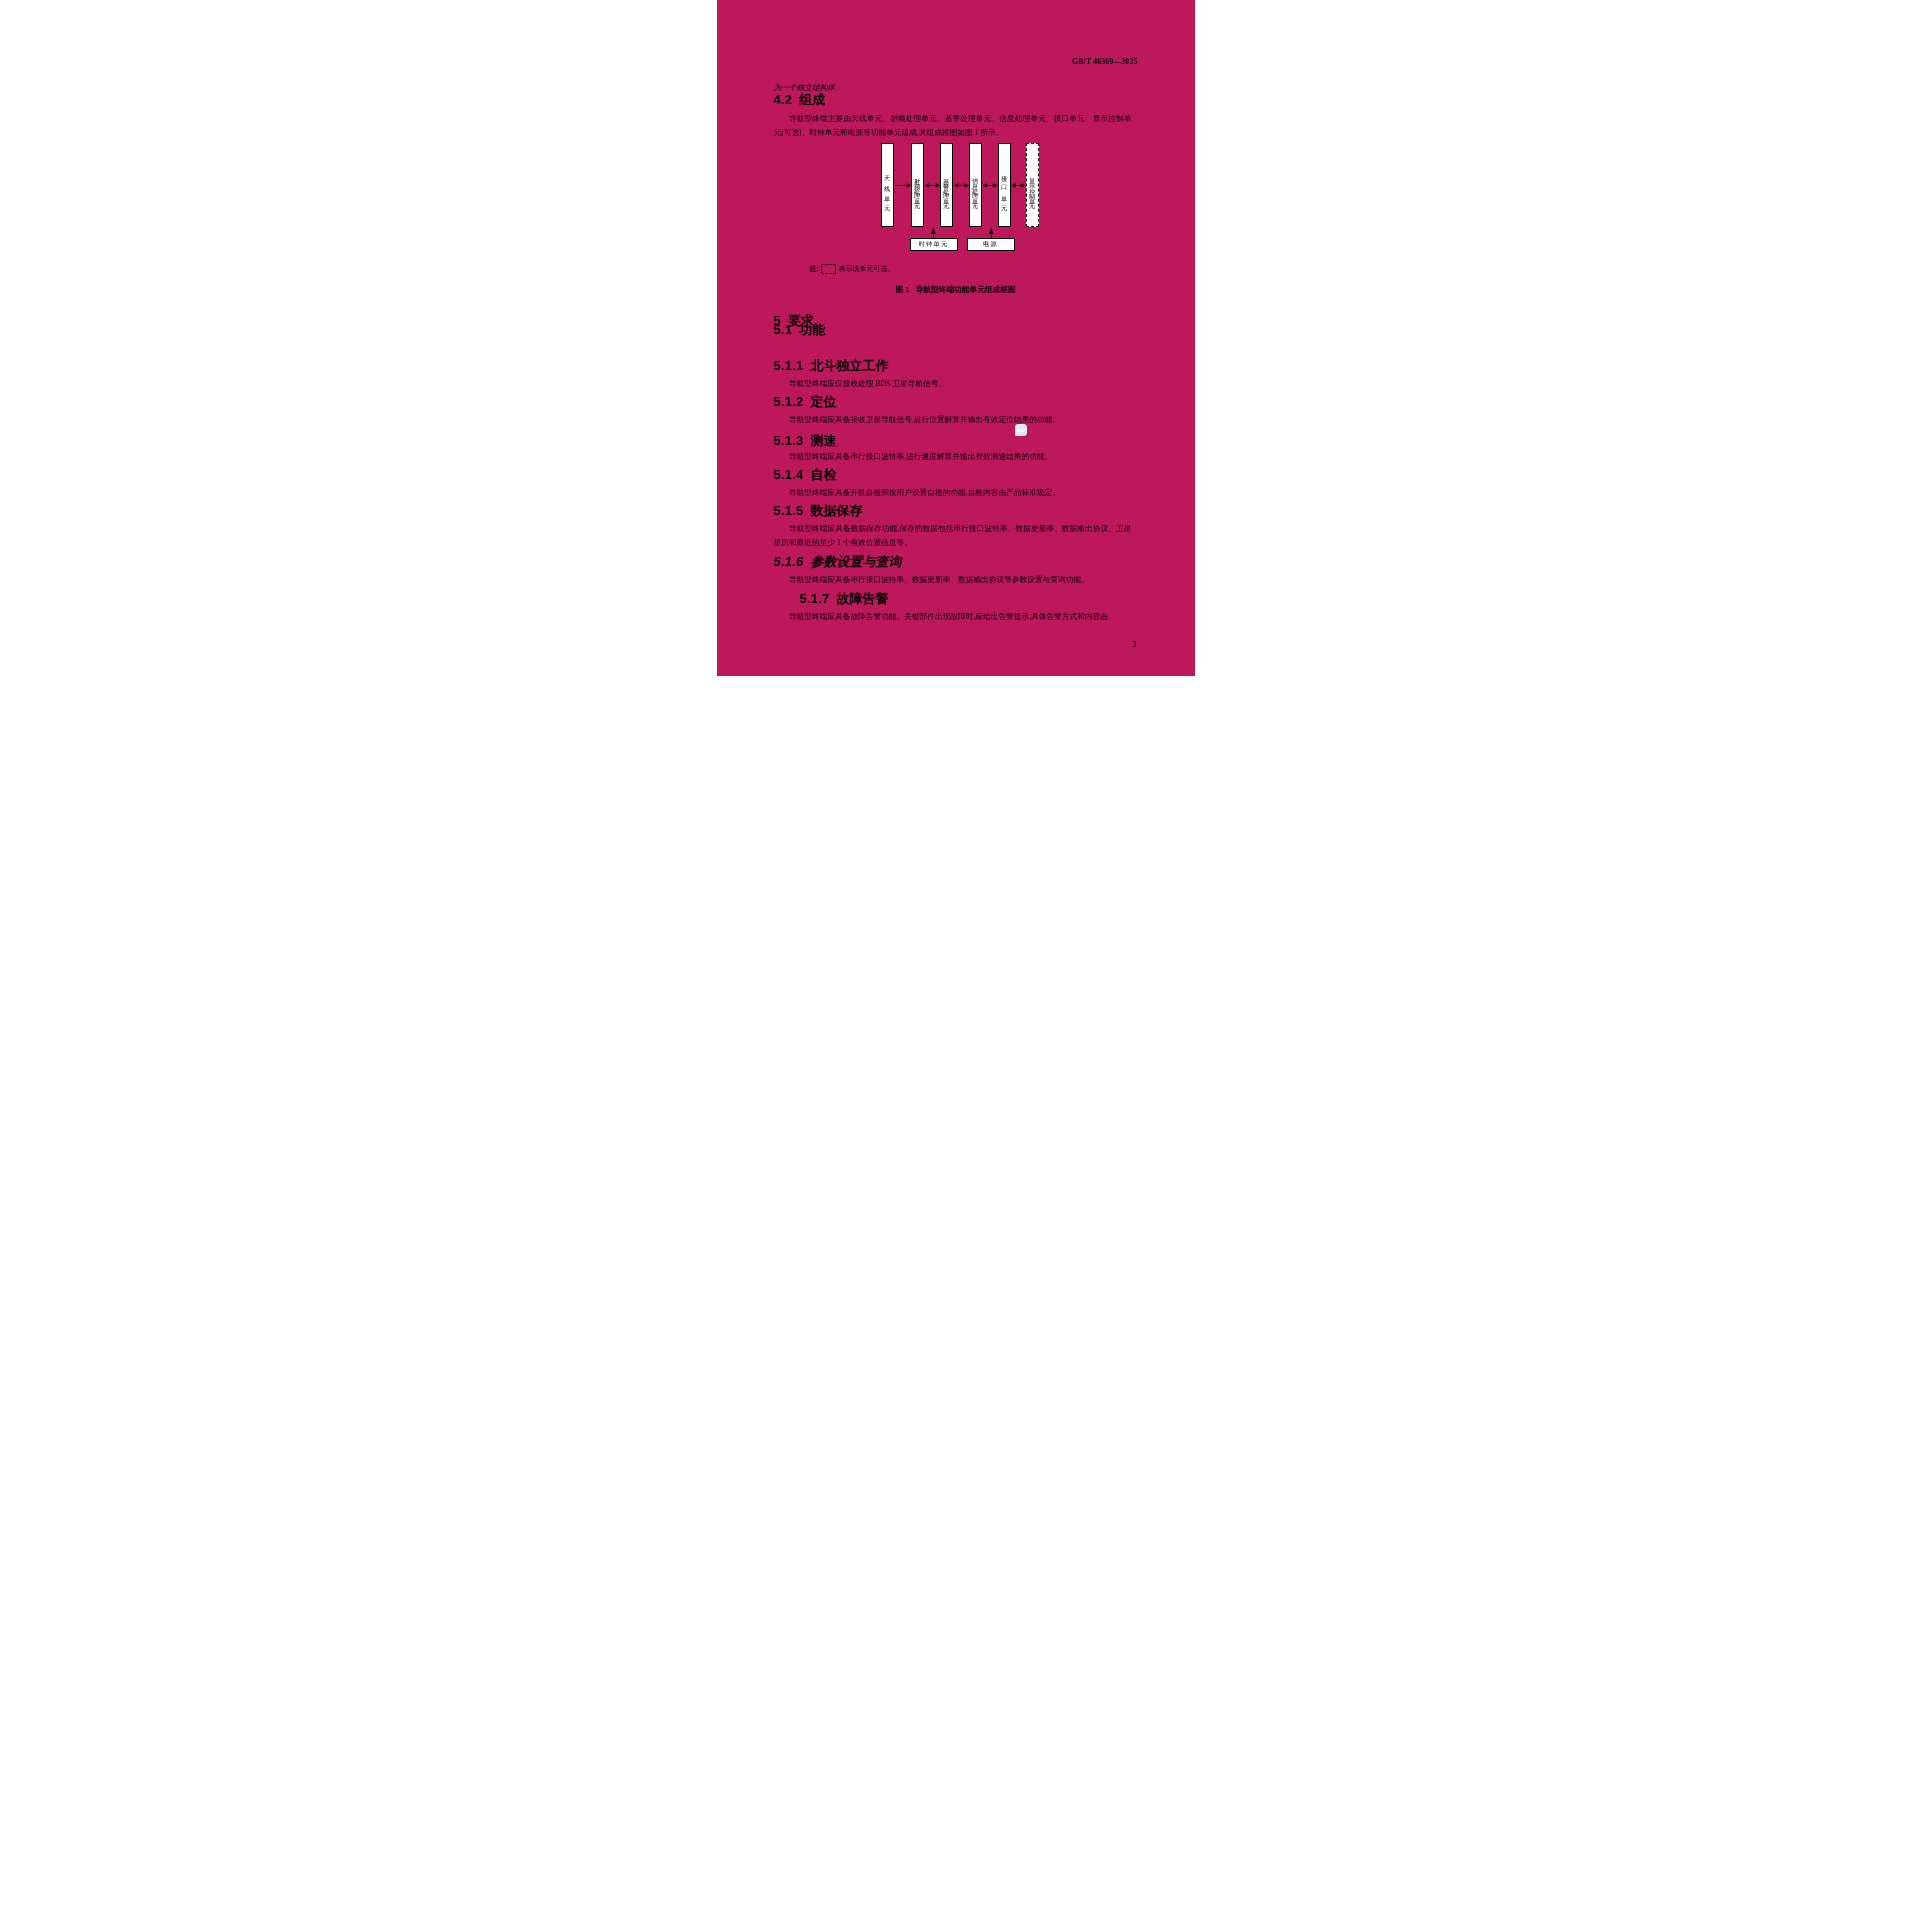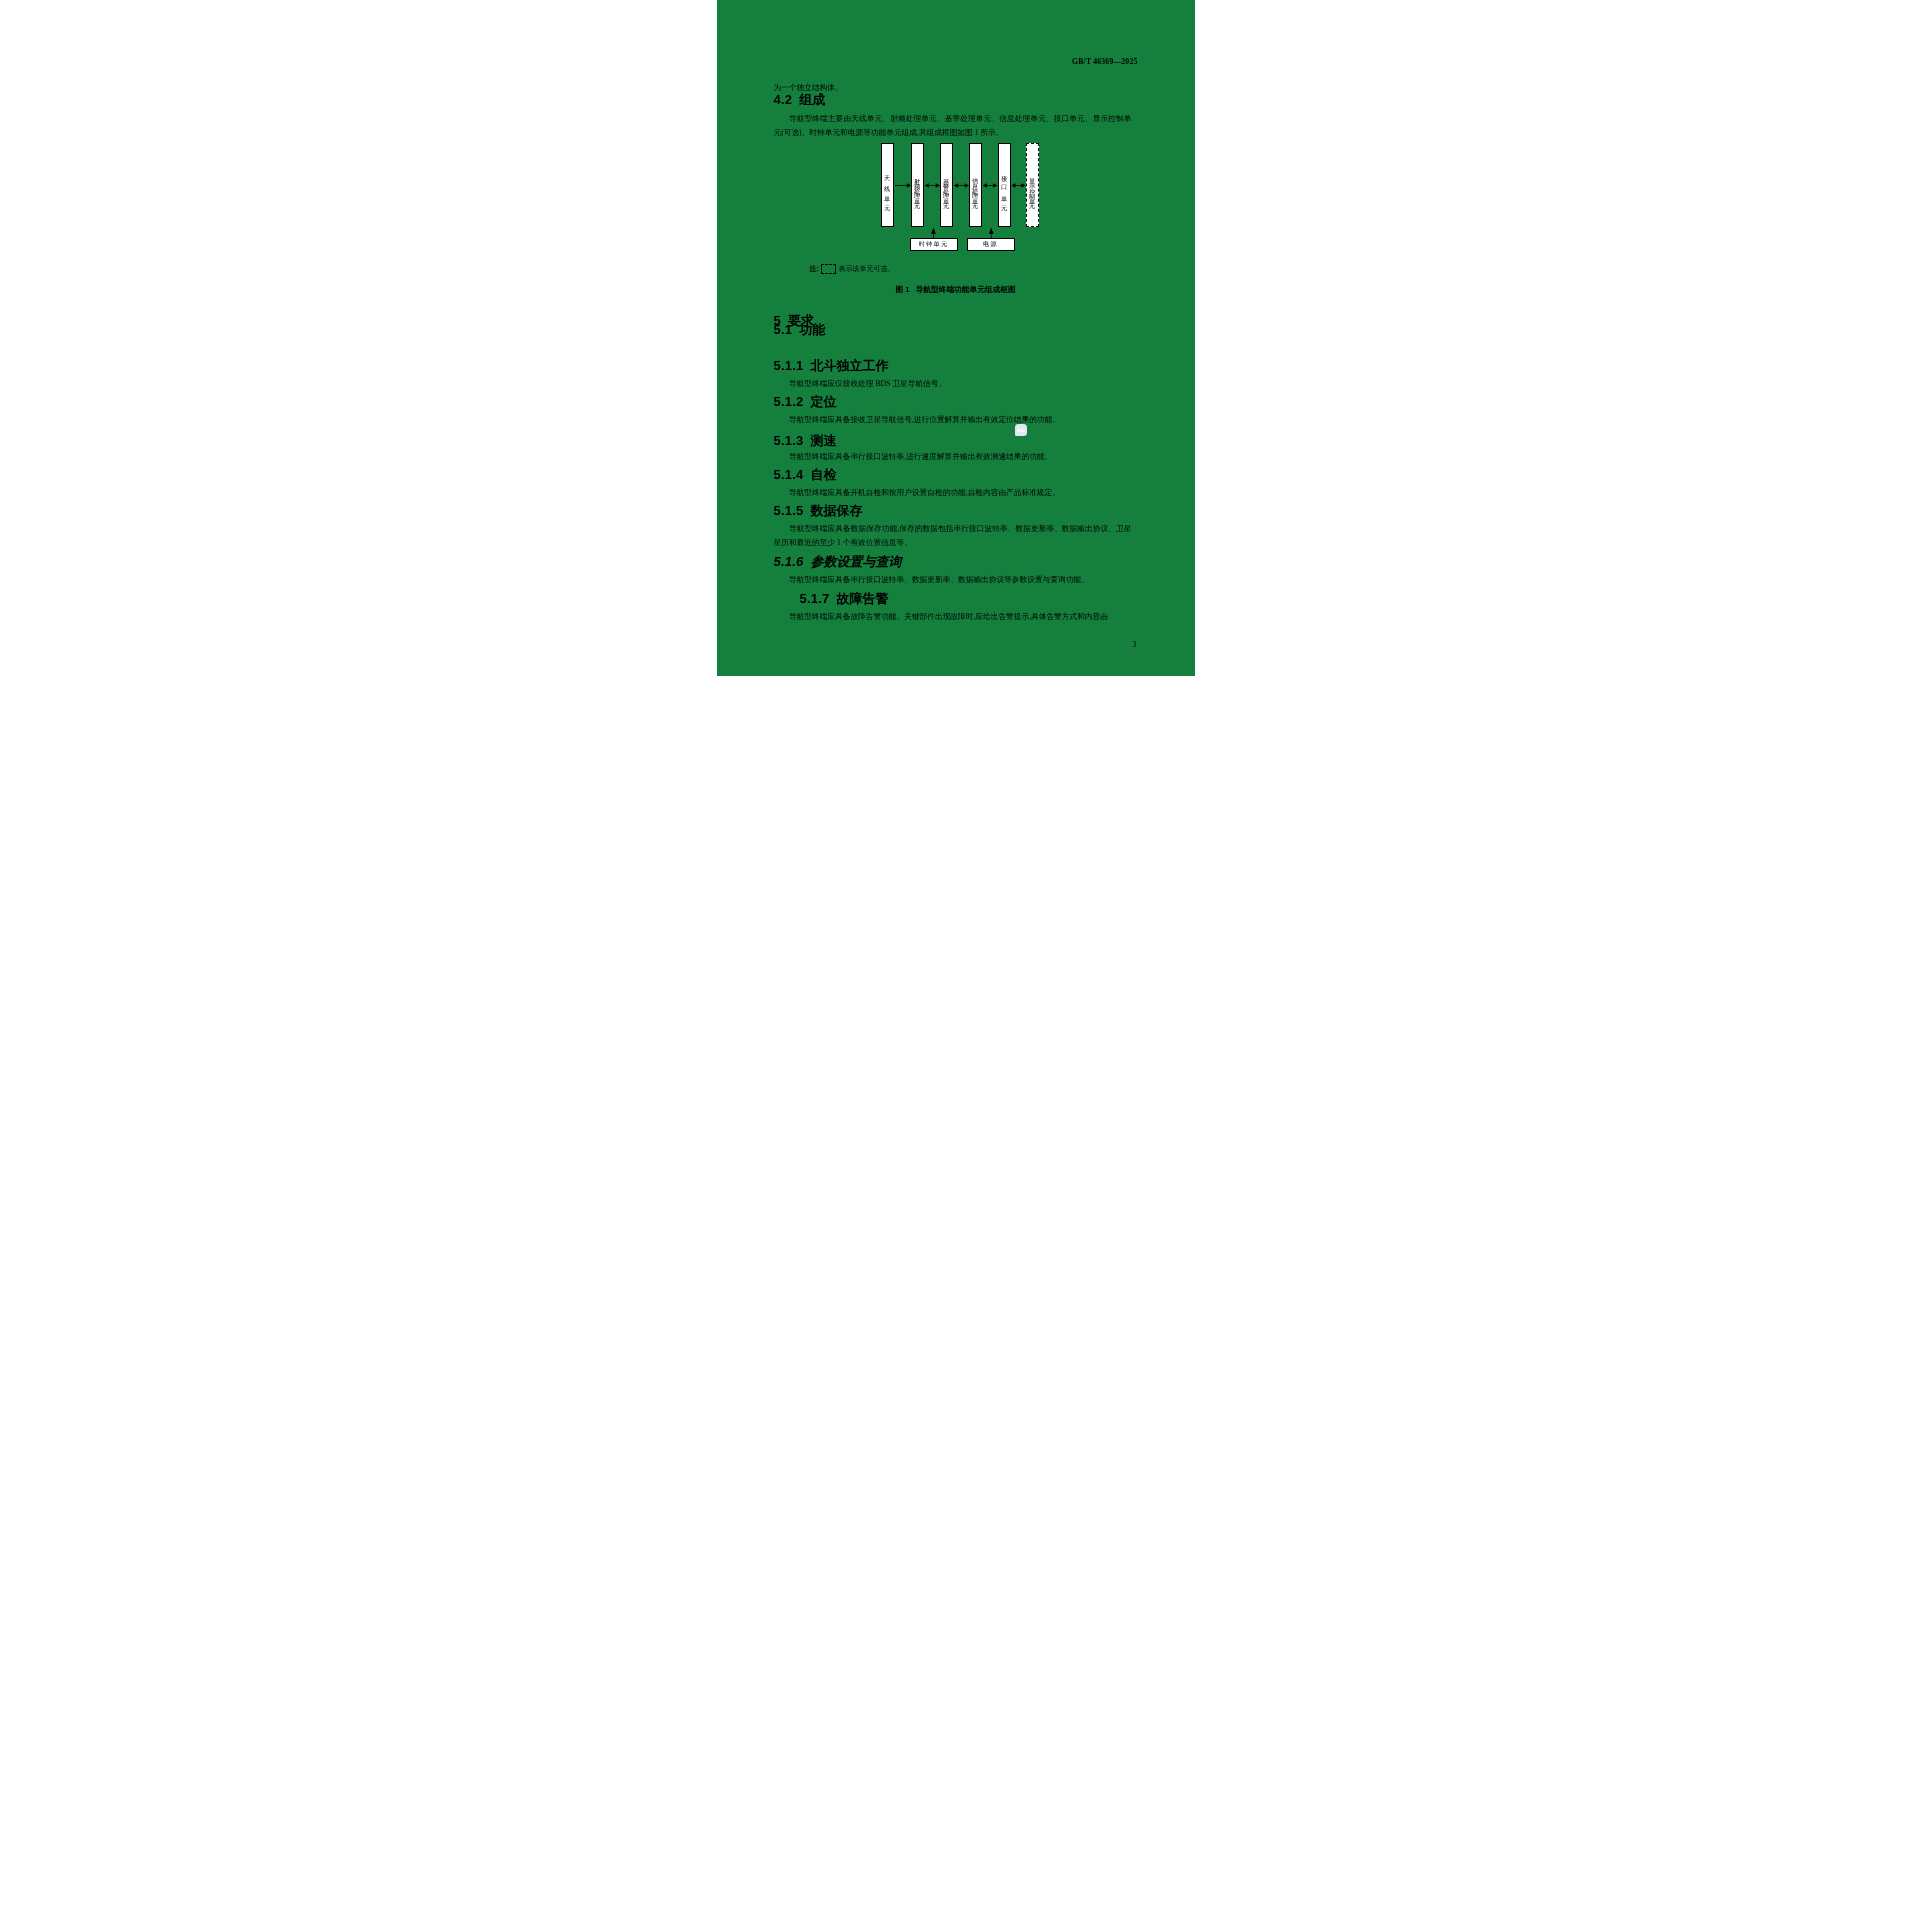--- a/index.html
+++ b/index.html
@@ -1,20 +1,20 @@
 <!DOCTYPE html>
 <html style="font-size:6.2px"><head>
 <meta charset="utf-8">
 <style>
   html,body{margin:0;padding:0;background:#ffffff;}
   .page{
     position:relative;
     width:478px;height:676px;
     margin:0 auto;
-    background:#15803d;
+    background:#be185d;
     font-family:"Liberation Serif","DejaVu Serif",serif;
     color:#000;
     overflow:hidden;
   }
   
   .std-header{
     position:absolute;top:57px;right:57px;
     font-family:"Liberation Serif","DejaVu Serif",serif;
     font-weight:700;font-size:7.7px;line-height:9.2px;letter-spacing:0.2px;
   }
@@ -30,21 +30,21 @@
     margin:0;
   }
   .txt.indent{text-indent:15.4px;}
   .heading{
     position:absolute;left:57px;width:358px;
     font-family:"Liberation Sans","DejaVu Sans",sans-serif;
     font-weight:700;font-size:13px;line-height:9.2px;
     margin:0;white-space:nowrap;
   }
   .heading .num{margin-right:7px;letter-spacing:0.2px;}
-  .t-intro{top:81px;}
+  .t-intro{top:81px;font-style:italic;}
   .t-h42{top:95px;}
   .t-p42{top:112px;}
   .t-h5{top:316px;}
   .t-h51{top:325px;}
   .t-h511{top:361px;} .t-b511{top:377px;}
   .t-h512{top:397px;} .t-b512{top:413px;}
   .t-h513{top:436px;} .t-b513{top:450px;}
   .t-h514{top:470px;} .t-b514{top:486px;}
   .t-h515{top:506px;} .t-b515{top:522px;}
   .t-h516{top:557px;font-style:italic;} .t-b516{top:573px;}

